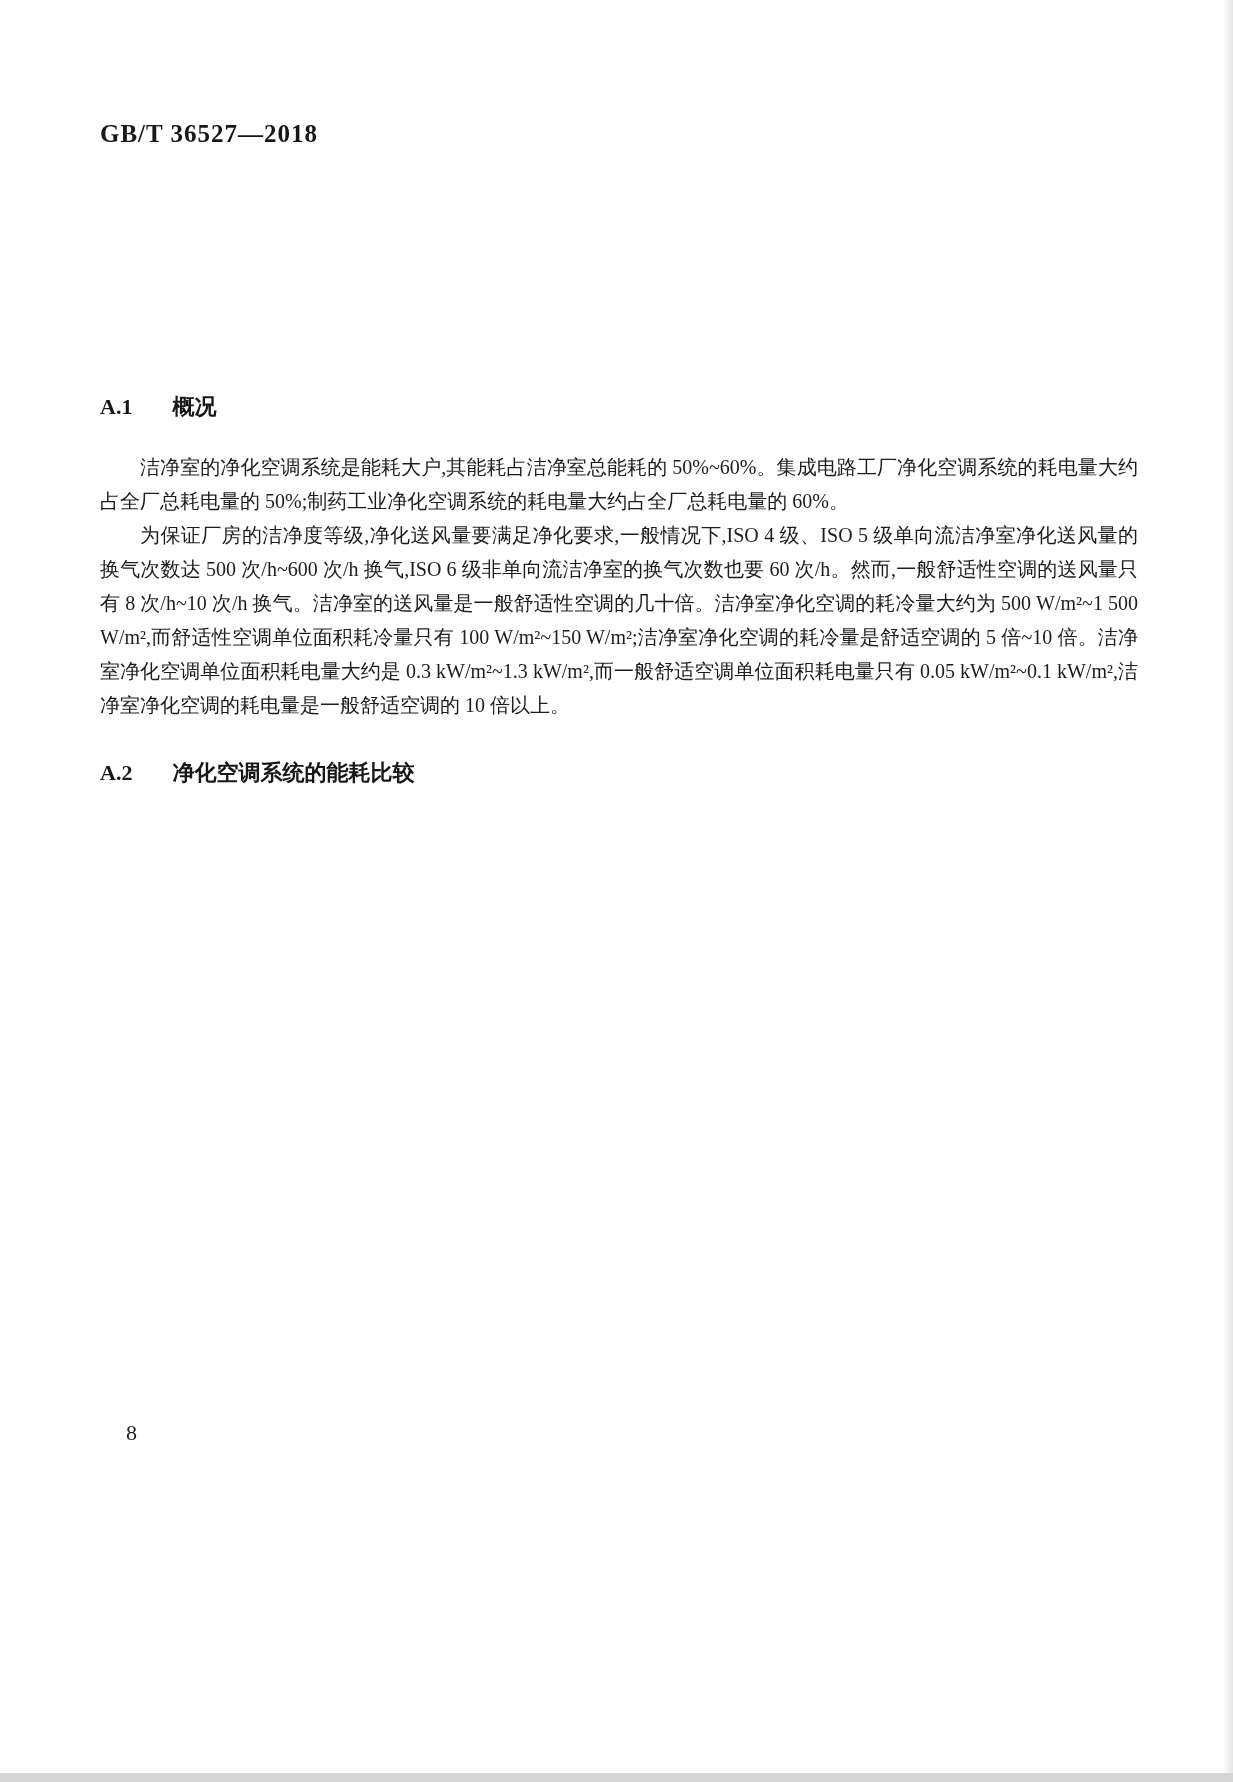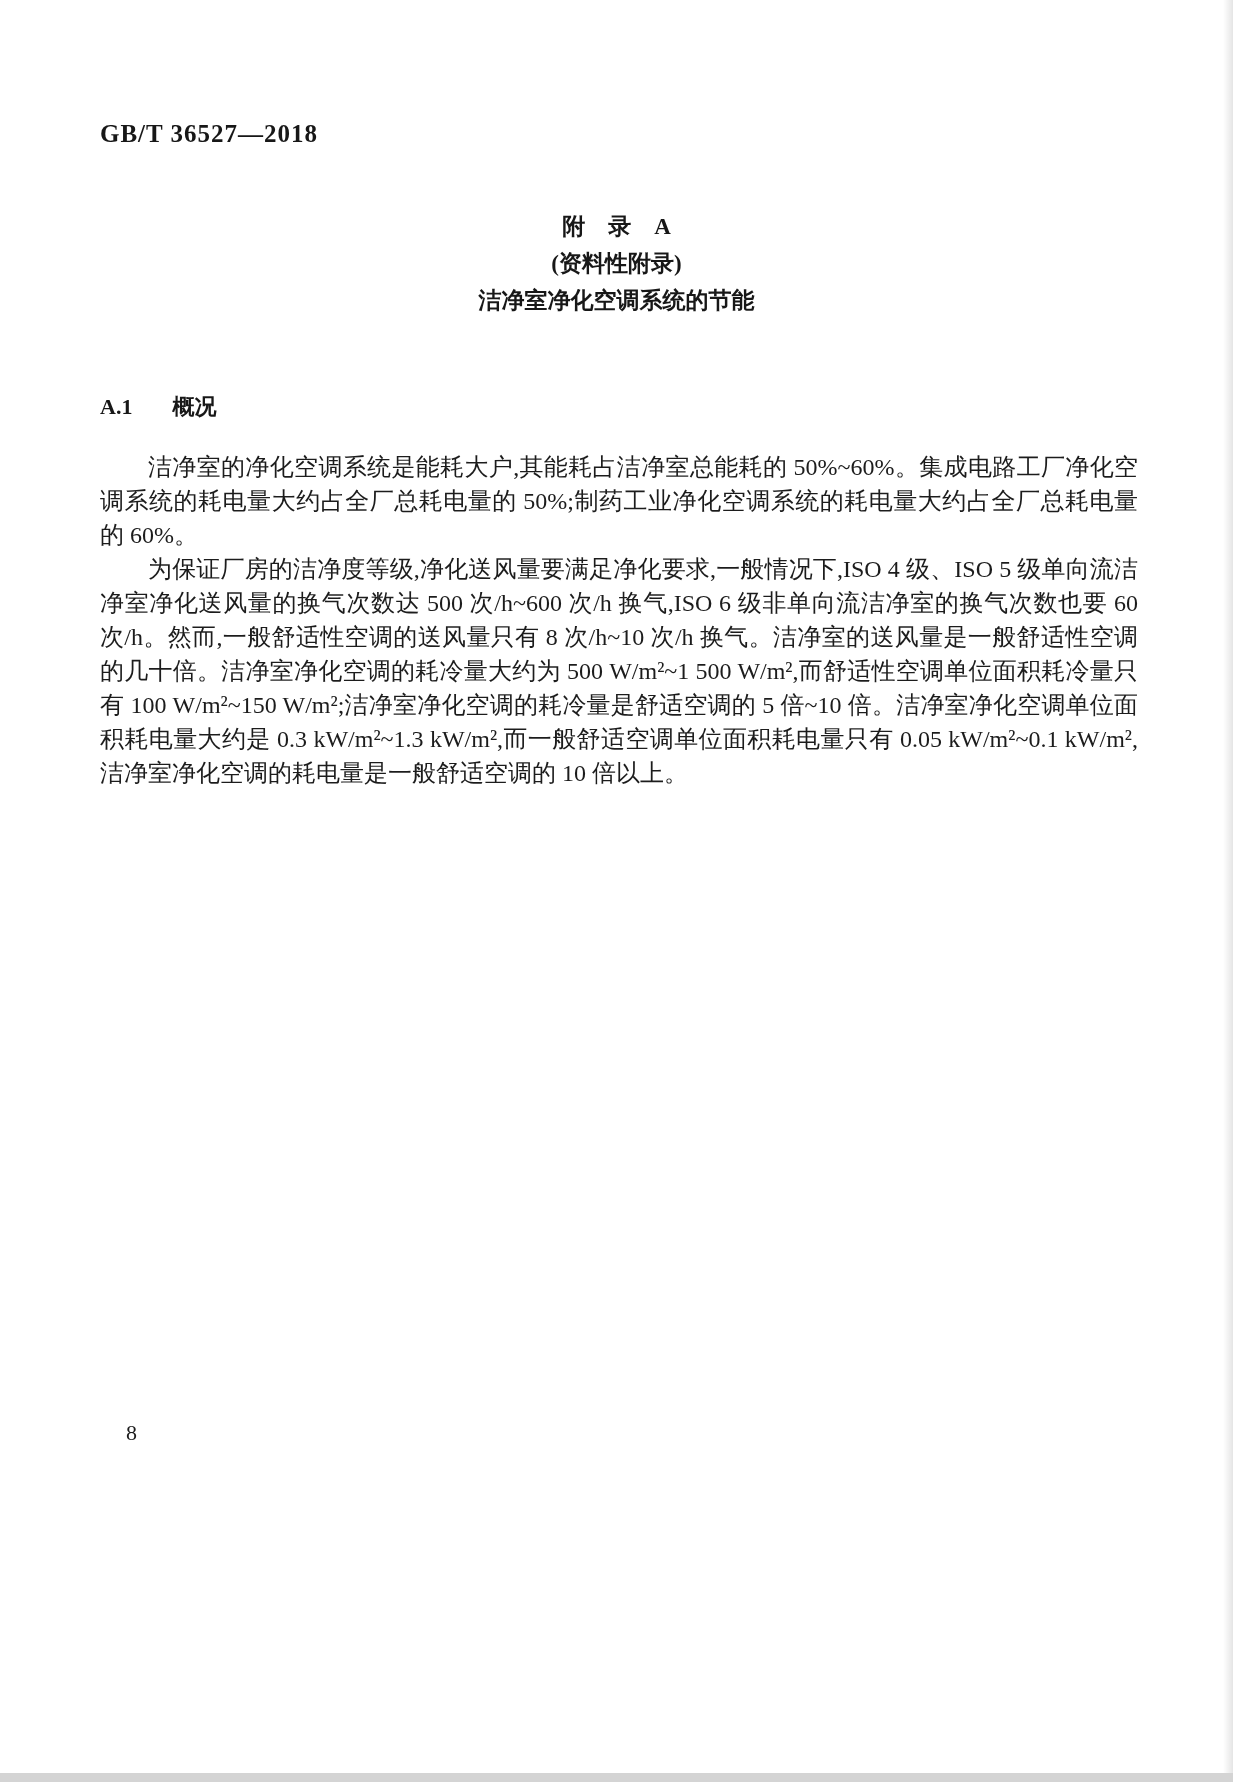--- a/index.html
+++ b/index.html
@@ -61,21 +61,21 @@
     margin: 0 0 28px 0;
     font-size: 22px;
     font-weight: bold;
     color: #171717;
   }
   .section-heading .sec-num {
     margin-right: 40px;
   }
   .para {
     margin: 0;
-    font-size: 24px;
+    font-size: 20px;
     line-height: 34px;
     text-align: justify;
     text-indent: 2em;
     color: #1c1c1c;
   }
   .section-gap {
     height: 36px;
   }
   .page-number {
     position: absolute;
@@ -85,37 +85,35 @@
     color: #1c1c1c;
   }
 </style>
 </head>
 <body>
 
 <div class="page">
 
   <div class="doc-code">GB/T 36527—2018</div>
 
-  <div class="title-block">
-    <div class="t-line">附　录　A</div>
-    <div class="t-line">(资料性附录)</div>
-    <div class="t-line">洁净室净化空调系统的节能</div>
-  </div>
 
   <div class="content">
 
     <h2 class="section-heading">
       <span class="sec-num">A.1</span><span>概况</span>
     </h2>
 
     <p class="para">洁净室的净化空调系统是能耗大户,其能耗占洁净室总能耗的 50%~60%。集成电路工厂净化空调系统的耗电量大约占全厂总耗电量的 50%;制药工业净化空调系统的耗电量大约占全厂总耗电量的 60%。</p>
     <p class="para">为保证厂房的洁净度等级,净化送风量要满足净化要求,一般情况下,ISO 4 级、ISO 5 级单向流洁净室净化送风量的换气次数达 500 次/h~600 次/h 换气,ISO 6 级非单向流洁净室的换气次数也要 60 次/h。然而,一般舒适性空调的送风量只有 8 次/h~10 次/h 换气。洁净室的送风量是一般舒适性空调的几十倍。洁净室净化空调的耗冷量大约为 500 W/m²~1 500 W/m²,而舒适性空调单位面积耗冷量只有 100 W/m²~150 W/m²;洁净室净化空调的耗冷量是舒适空调的 5 倍~10 倍。洁净室净化空调单位面积耗电量大约是 0.3 kW/m²~1.3 kW/m²,而一般舒适空调单位面积耗电量只有 0.05 kW/m²~0.1 kW/m²,洁净室净化空调的耗电量是一般舒适空调的 10 倍以上。</p>
 
     <div class="section-gap"></div>
 
+    <h2 class="section-heading">
+      <span class="sec-num">A.2</span><span>净化空调系统的能耗比较</span>
+    </h2>
 
 
   </div>
 
   <div class="page-number">8</div>
 
   <div class="edge-right"></div>
   <div class="edge-bottom"></div>
 
 </div>

